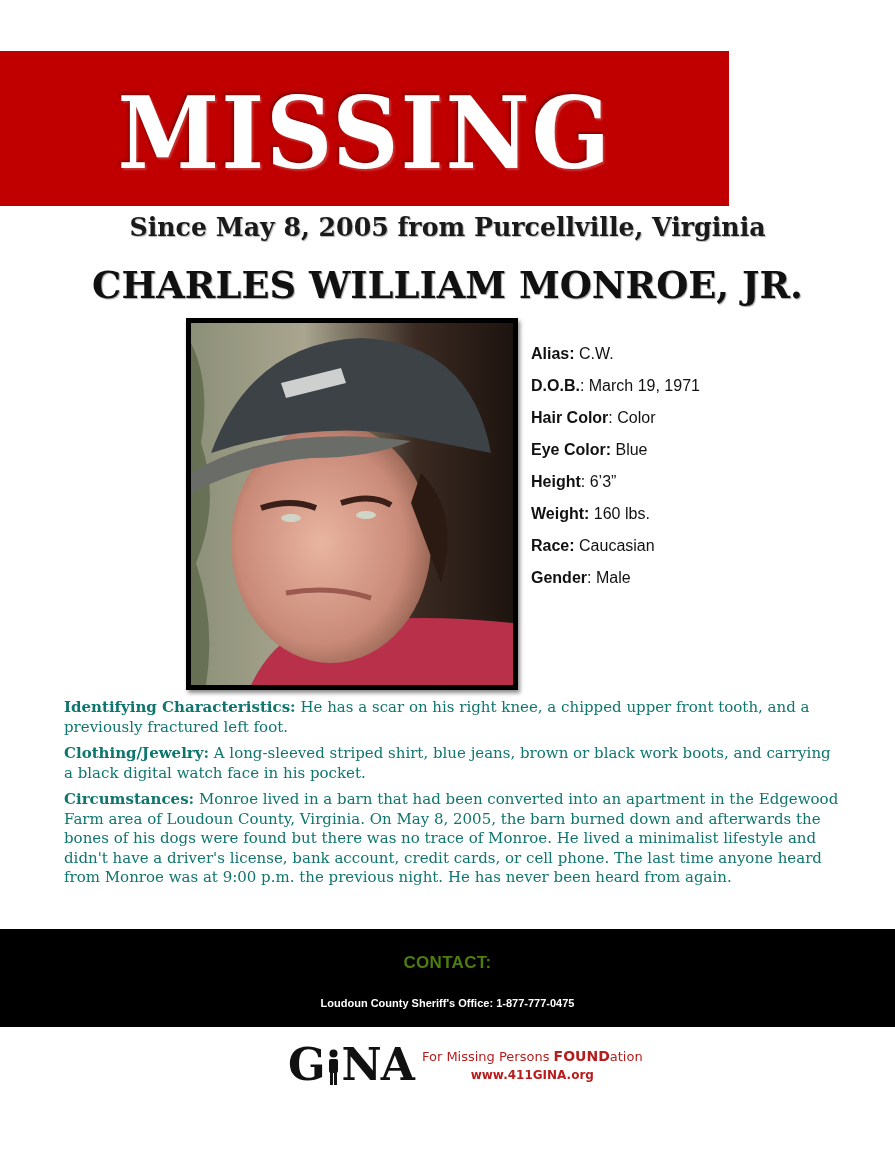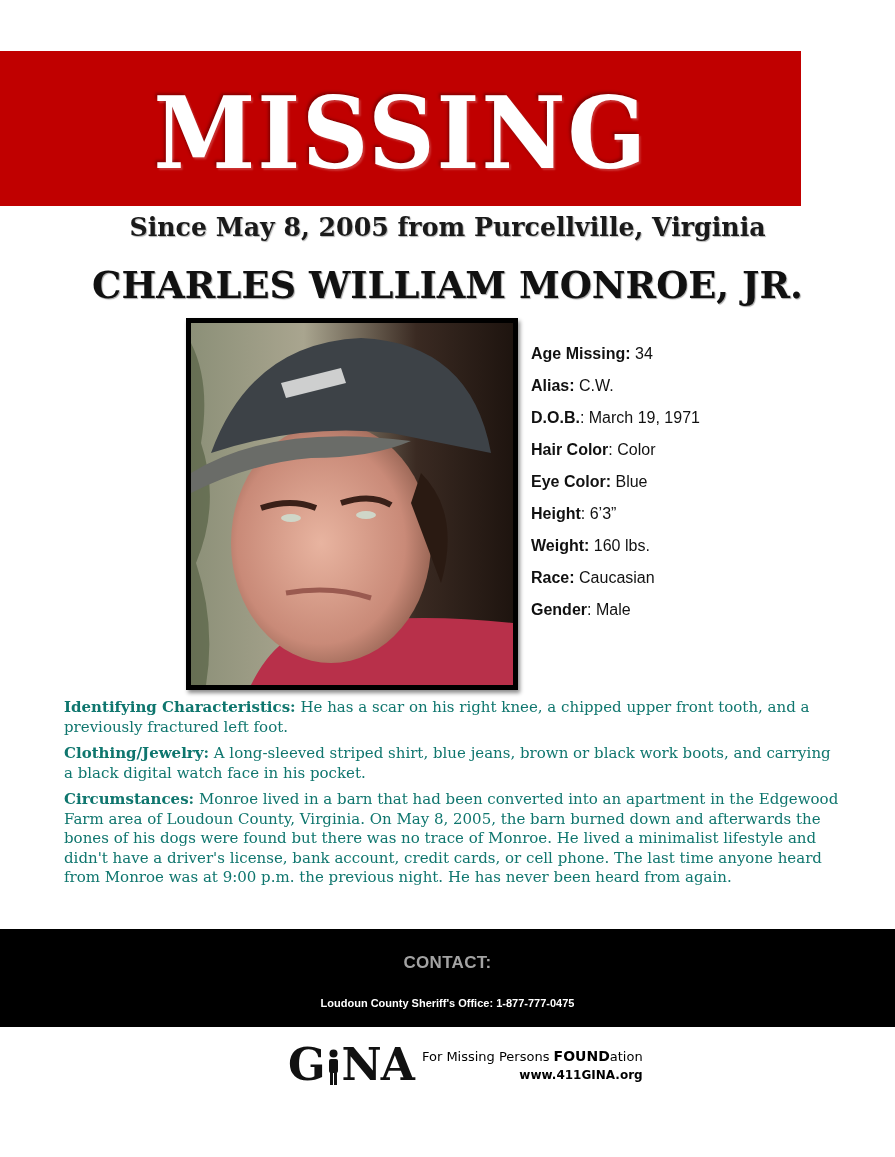--- a/index.html
+++ b/index.html
@@ -1,20 +1,20 @@
 <!DOCTYPE html>
 <html><head>
   <meta charset="utf-8">
   <style>
     * { margin: 0; padding: 0; box-sizing: border-box; }
     html, body { width: 895px; height: 1157px; background: #ffffff; overflow: hidden; }
     body { position: relative; font-family: "Liberation Serif", serif; color: #111; }
 
     .banner {
-      position: absolute; left: 0; top: 51px; width: 801px; height: 155px;
+      position: absolute; left: 0; top: 51px; width: 729px; height: 155px;
       background: #c00000;
       display: flex; align-items: center; justify-content: center;
     }
     .banner-title {
       font-family: "DejaVu Serif", "Liberation Serif", serif;
       font-weight: bold; font-size: 100px; letter-spacing: 2px;
       color: #ffffff; line-height: 1;
       transform: scaleX(0.92) translateY(4px);
       text-shadow: -2px -2px 3px rgba(90,0,0,0.55), 2px 2px 2px rgba(255,255,255,0.2);
     }
@@ -56,36 +56,36 @@
       font-size: 15px; line-height: 19.5px; color: #0f766e;
     }
     .para { margin-bottom: 7px; }
     .para-label { font-weight: bold; }
 
     .contact {
       position: absolute; left: 0; top: 929px; width: 895px; height: 98px;
       background: #000; text-align: center;
       font-family: "Liberation Sans", sans-serif; font-weight: bold;
     }
-    .contact-label { color: #a3a3a3; font-size: 17px; margin-top: 24px; letter-spacing: 0.3px; }
+    .contact-label { color: #4d7c0f; font-size: 17px; margin-top: 24px; letter-spacing: 0.3px; }
     .contact-line { color: #ffffff; font-size: 11px; margin-top: 24px; text-align: center; }
 
     .footer {
       position: absolute; left: 288px; top: 1042px; height: 46px;
       display: flex; align-items: center;
     }
     .gina-logo {
       font-family: "DejaVu Serif", "Liberation Serif", serif;
       font-weight: bold; font-size: 44px; color: #111; letter-spacing: -1px;
       line-height: 1; display: flex; align-items: flex-end;
     }
     .gina-person { display: inline-block; width: 13px; height: 36px; margin: 0 2px 2px 2px; }
     .gina-text {
-      margin-left: 8px; text-align: right;
-      font-family: "DejaVu Sans", sans-serif; color: #000000; line-height: 18px;
+      margin-left: 8px; text-align: center;
+      font-family: "DejaVu Sans", sans-serif; color: #b91c1c; line-height: 18px;
     }
     .gina-tagline { font-size: 13px; }
     .gina-tagline b { font-size: 14px; }
     .gina-url { font-size: 12px; font-weight: bold; }
   </style>
 </head>
 <body>
 
 <div class="banner">
   <div class="banner-title">MISSING</div>
@@ -119,23 +119,20 @@
     <path d="M90 60 L150 45 L155 60 L95 75 Z" fill="#e8e8e8" opacity="0.85"></path>
     <path d="M70 185 Q100 175 125 185" stroke="#3a2018" stroke-width="6" fill="none"></path>
     <path d="M150 180 Q180 170 200 182" stroke="#3a2018" stroke-width="6" fill="none"></path>
     <ellipse cx="100" cy="195" rx="10" ry="4" fill="#cfd6c8"></ellipse>
     <ellipse cx="175" cy="192" rx="10" ry="4" fill="#cfd6c8"></ellipse>
     <path d="M95 270 Q140 262 180 275" stroke="#9a5a50" stroke-width="5" fill="none"></path>
   </svg>
 </div>
 
 <div class="details">
-  <div class="detail-row">
-    <span class="detail-label">Age Missing:</span><span> 34</span>
-  </div>
   <div class="detail-row">
     <span class="detail-label">Alias:</span><span> C.W.</span>
   </div>
   <div class="detail-row">
     <span class="detail-label">D.O.B.</span><span>: March 19, 1971</span>
   </div>
   <div class="detail-row">
     <span class="detail-label">Hair Color</span><span>:  Color</span>
   </div>
   <div class="detail-row">

